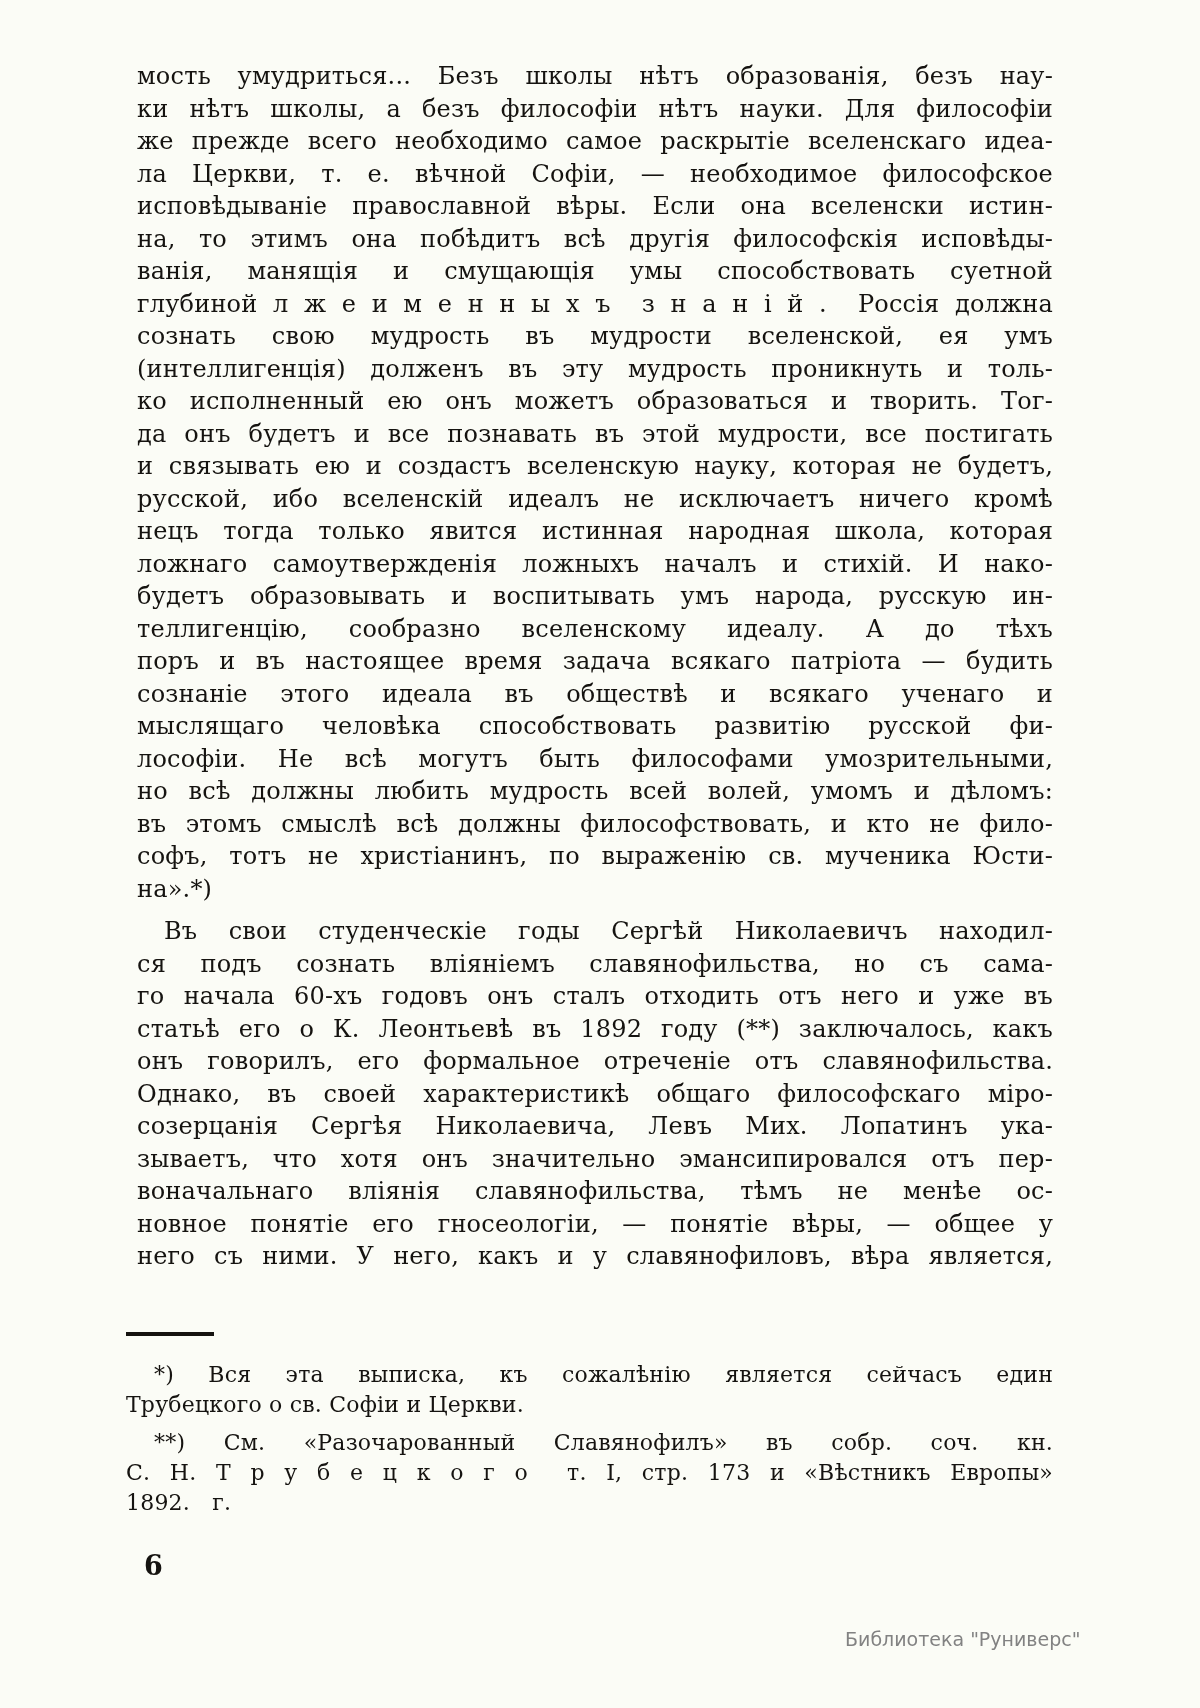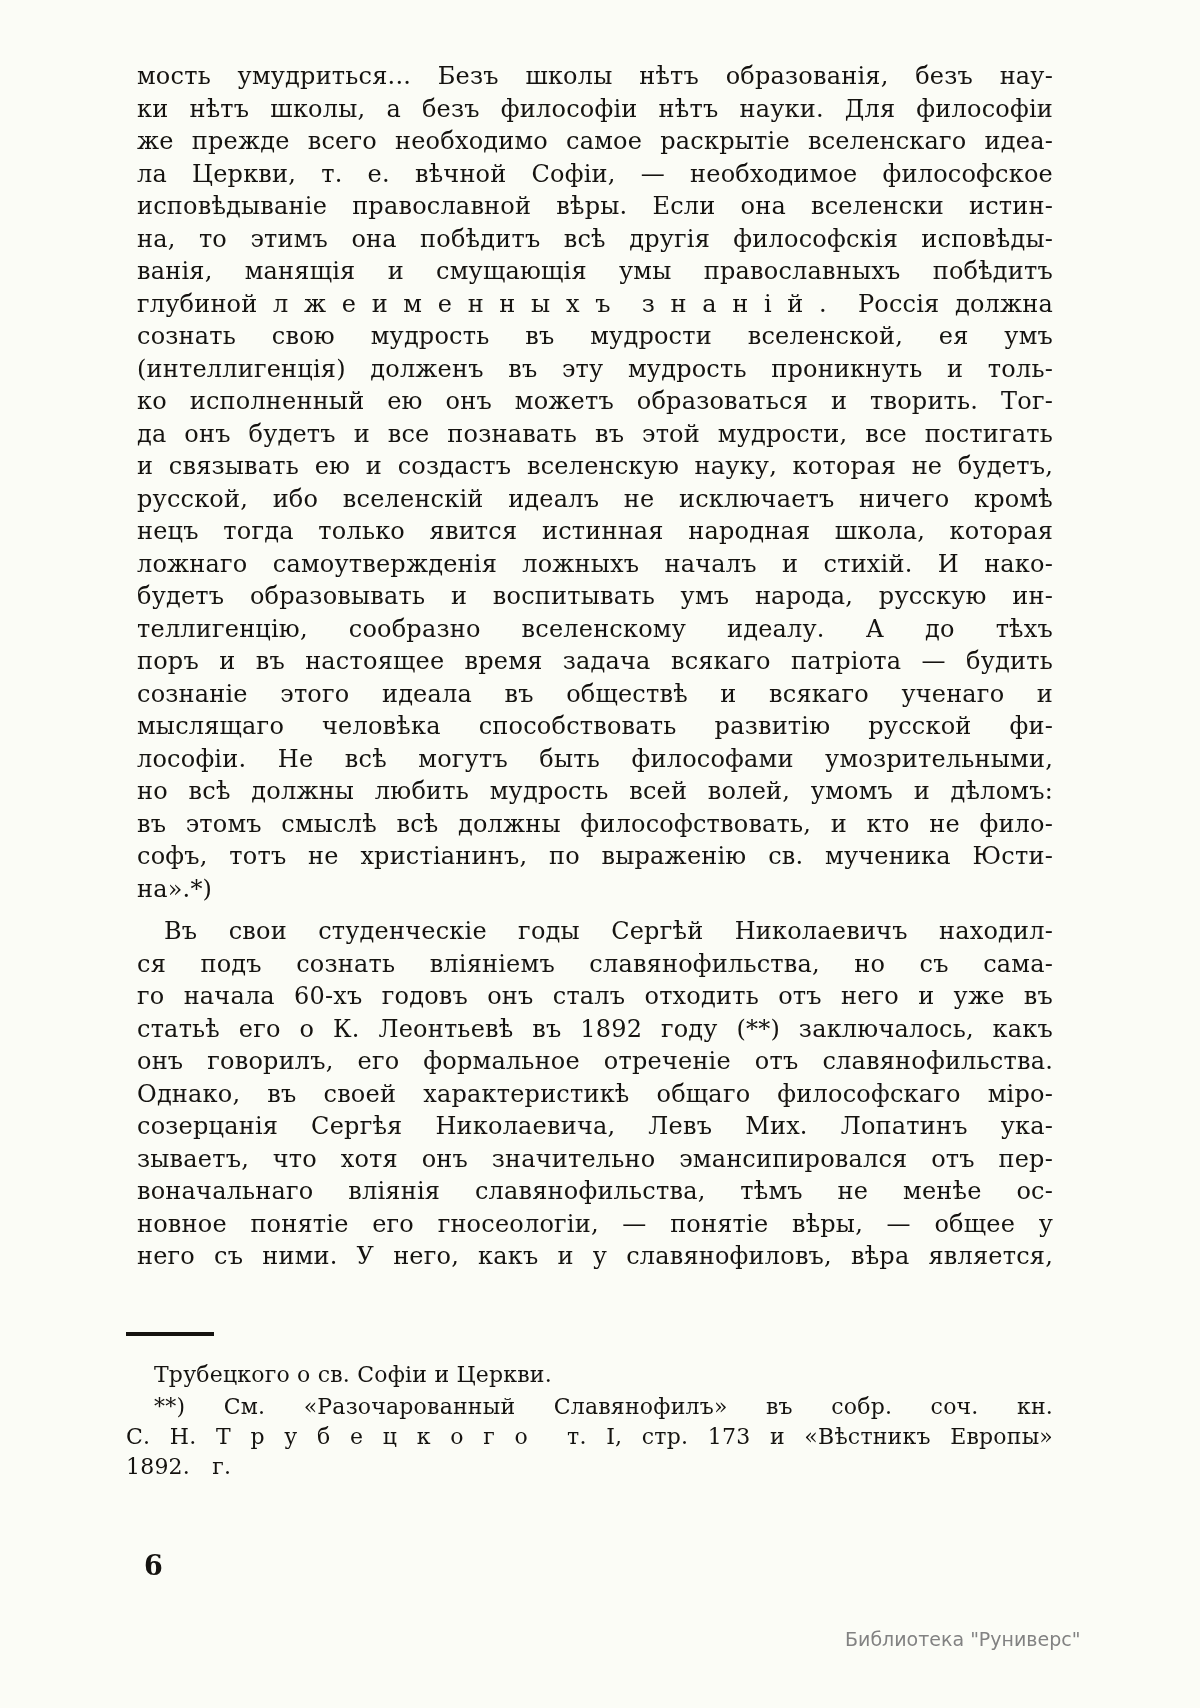--- a/index.html
+++ b/index.html
@@ -67,21 +67,21 @@
     overflow:hidden;
     white-space:pre-wrap;
   }
   .footnote.no-last .line:last-child{
     text-align:center;
     text-align-last:left;
   }
   .footnote.indent-first .line:first-child{
     text-indent:28px;
   }
-  .footnote-2{margin-top:2px;}
+  .footnote-2{margin-top:8px;}
   .page-number{
     position:absolute;
     left:144px;top:1550px;
     font-size:27px;
     font-weight:bold;
   }
   .watermark{
     position:absolute;
     left:845px;top:1628px;
     font-family:"DejaVu Sans", sans-serif;
@@ -95,21 +95,21 @@
 <div class="page">
 
   <div class="main-text">
     <div class="para para-1 no-last">
         <div class="line">мость умудриться... Безъ школы нѣтъ образованія, безъ нау-</div>
         <div class="line">ки нѣтъ школы, а безъ философіи нѣтъ науки. Для философіи</div>
         <div class="line">же прежде всего необходимо самое раскрытіе вселенскаго идеа-</div>
         <div class="line">ла Церкви, т. е. вѣчной Софіи, — необходимое философское</div>
         <div class="line">исповѣдываніе православной вѣры. Если она вселенски истин-</div>
         <div class="line">на, то этимъ она побѣдитъ всѣ другія философскія исповѣды-</div>
-        <div class="line">ванія, манящія и смущающія умы православныхъ побѣдитъ</div>
+        <div class="line">ванія, манящія и смущающія умы способствовать суетной</div>
         <div class="line">глубиной л ж е и м е н н ы х ъ  з н а н і й .  Россія должна</div>
         <div class="line">сознать свою мудрость въ мудрости вселенской, ея умъ</div>
         <div class="line">(интеллигенція) долженъ въ эту мудрость проникнуть и толь-</div>
         <div class="line">ко исполненный ею онъ можетъ образоваться и творить. Тог-</div>
         <div class="line">да онъ будетъ и все познавать въ этой мудрости, все постигать</div>
         <div class="line">и связывать ею и создастъ вселенскую науку, которая не будетъ,</div>
         <div class="line">русской, ибо вселенскій идеалъ не исключаетъ ничего кромѣ</div>
         <div class="line">нецъ тогда только явится истинная народная школа, которая</div>
         <div class="line">ложнаго самоутвержденія ложныхъ началъ и стихій. И нако-</div>
         <div class="line">будетъ образовывать и воспитывать умъ народа, русскую ин-</div>
@@ -135,20 +135,21 @@
         <div class="line">воначальнаго вліянія славянофильства, тѣмъ не менѣе ос-</div>
         <div class="line">новное понятіе его гносеологіи, — понятіе вѣры, — общее у</div>
         <div class="line">него съ ними. У него, какъ и у славянофиловъ, вѣра является,</div>
       </div>
   </div>
 
   <div class="footnote-rule"></div>
 
   <div class="footnotes">
     <div class="footnote footnote-1 no-last indent-first">
+        <div class="line">*) Вся эта выписка, къ сожалѣнію является сейчасъ един</div>
         <div class="line">Трубецкого о св. Софіи и Церкви.</div>
       </div>
     <div class="footnote footnote-2 no-last indent-first">
         <div class="line">**) См. «Разочарованный Славянофилъ» въ собр. соч. кн.</div>
         <div class="line">С. Н. Т р у б е ц к о г о  т. I, стр. 173 и «Вѣстникъ Европы»</div>
         <div class="line">1892. г.</div>
       </div>
   </div>
 
   <div class="page-number">6</div>

